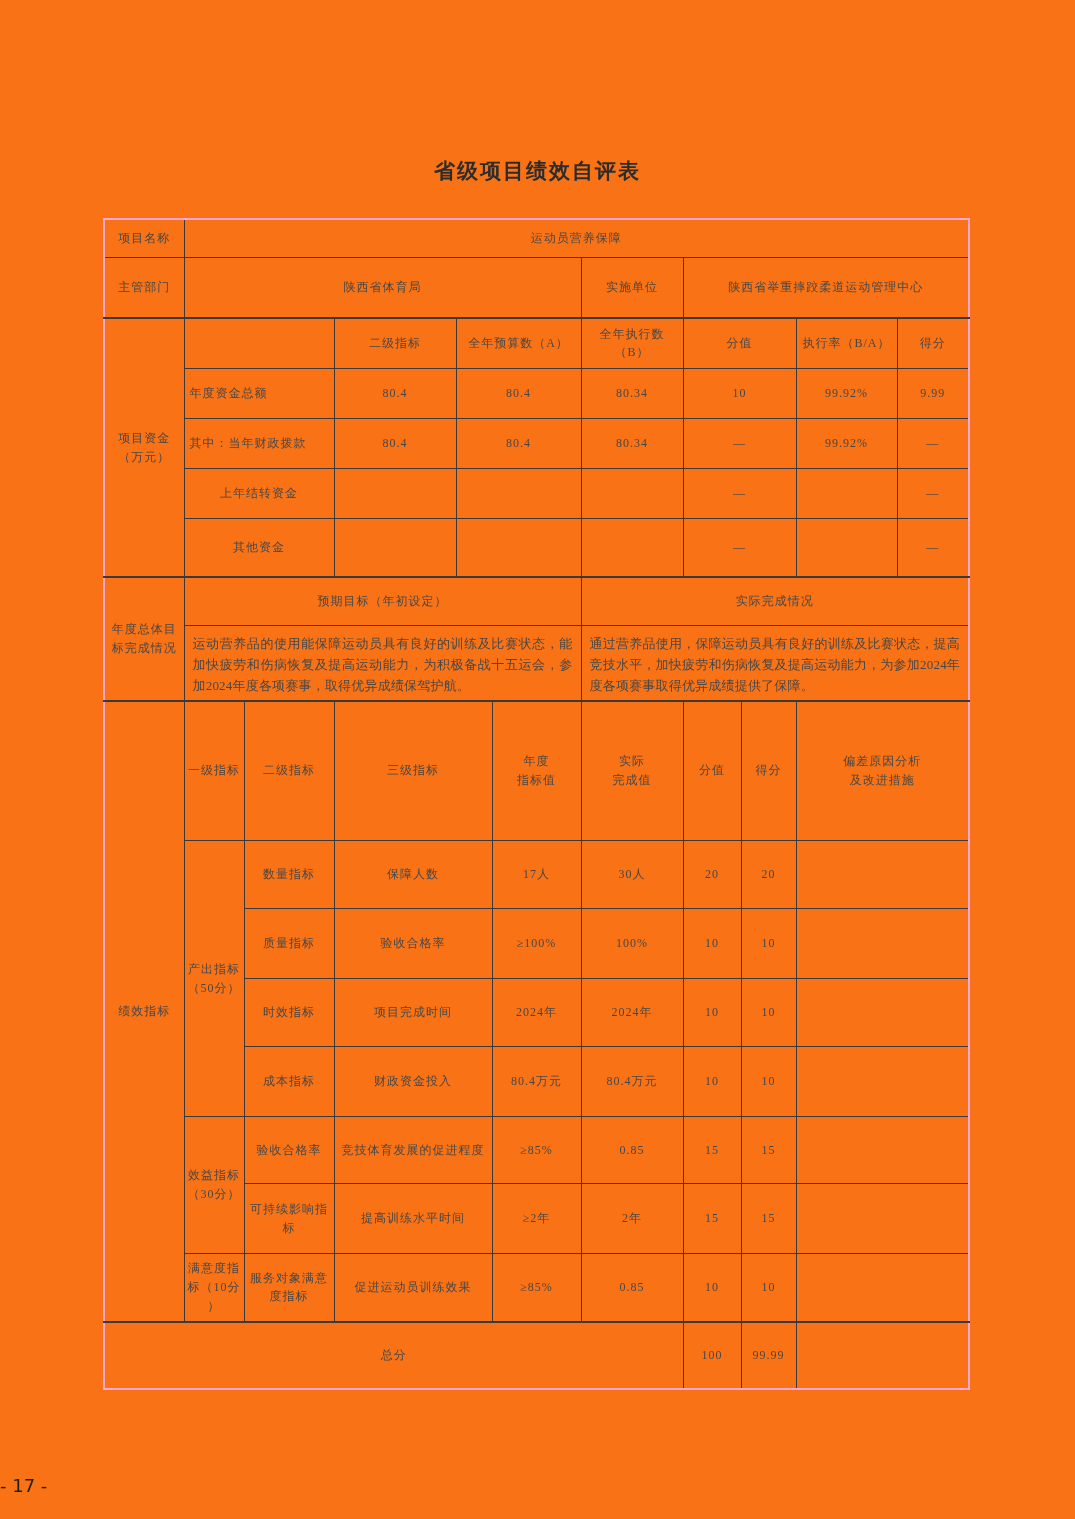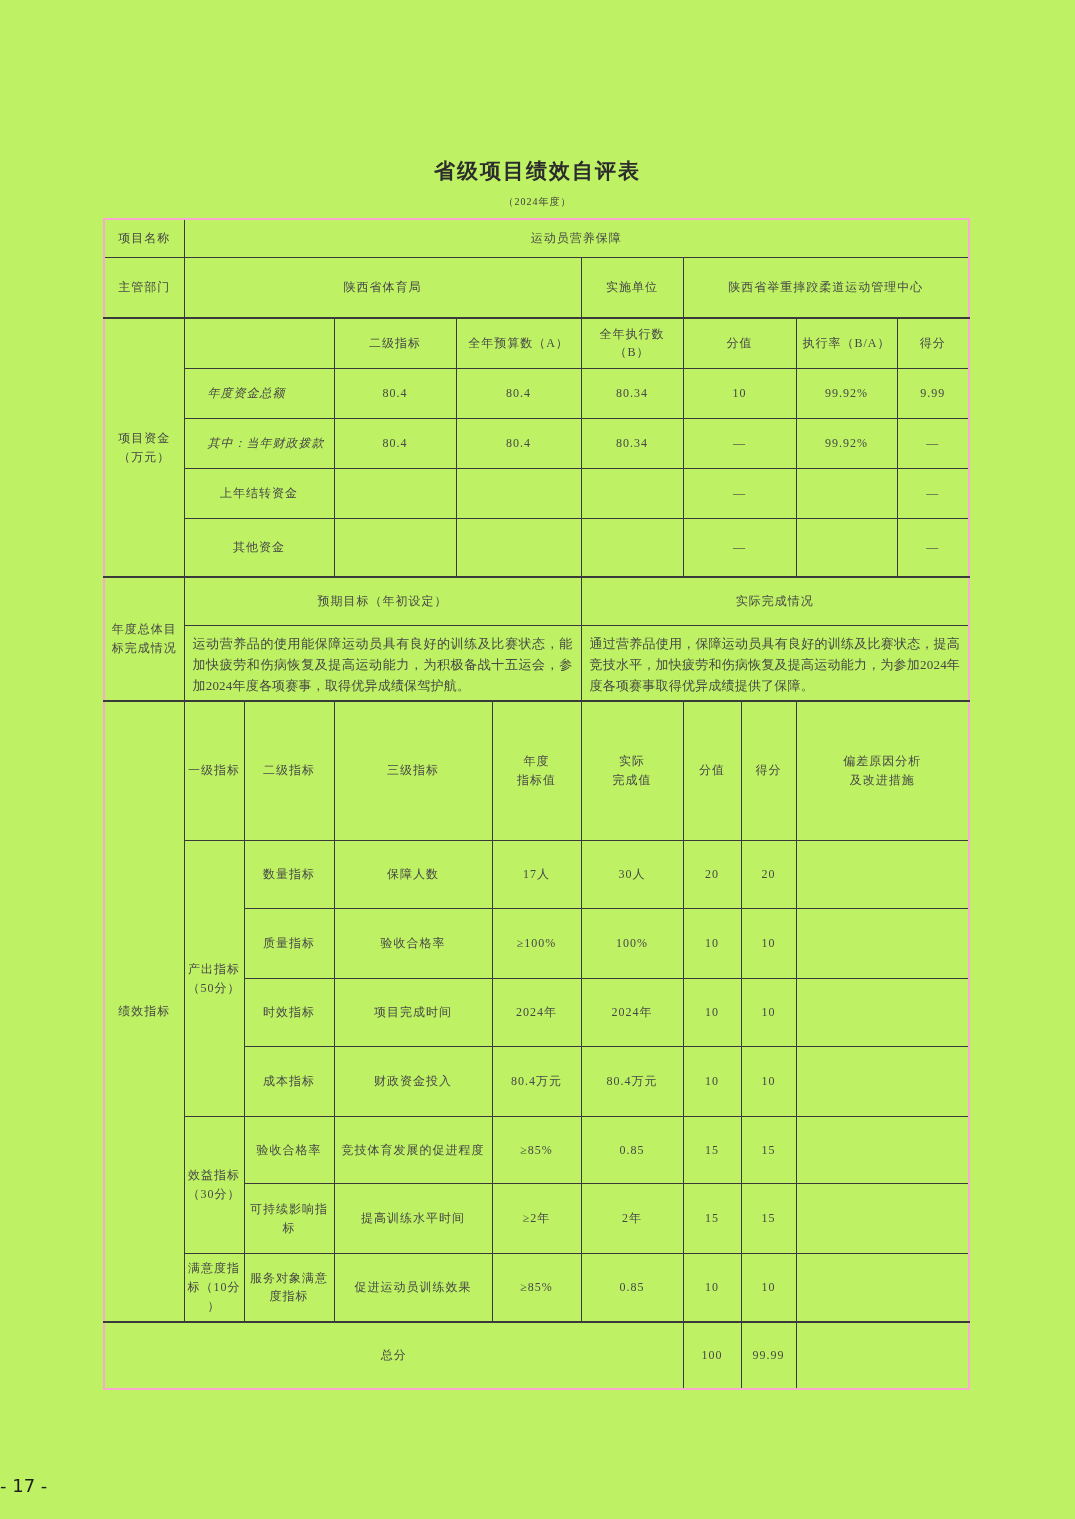--- a/index.html
+++ b/index.html
@@ -1,18 +1,18 @@
 <!DOCTYPE html>
 <html><head>
 <meta charset="utf-8">
 <style>
   * { margin:0; padding:0; box-sizing:border-box; }
   html,body { background:#ffffff; }
   .page {
-    position:relative; width:1075px; height:1519px; background:#bef264;
+    position:relative; width:1075px; height:1519px; background:#f97316;
     font-family:"Liberation Serif","DejaVu Serif",serif; color:#424242;
     overflow:hidden;
   }
   .doc-title {
     position:absolute; top:157px; left:0; width:100%;
     text-align:center; font-size:21px; font-weight:bold; color:#2c2c2c;
     letter-spacing:2px;
   }
   .doc-subtitle {
     position:absolute; top:195px; left:0; width:100%;
@@ -25,39 +25,38 @@
   }
   td {
     border:1px solid #3a3a3a;
     font-size:12px; color:#474747;
     text-align:center; vertical-align:middle;
     padding:2px 3px; line-height:1.55;
     white-space:pre-line; letter-spacing:1px;
     overflow:hidden;
   }
   tr.thick > td { border-top-width:2px; }
-  td.left { text-align:left; padding-left:23px;font-style:italic; }
+  td.left { text-align:left; padding-left:5px; }
   td.para {
     text-align:justify; vertical-align:top;
     padding:7px 8px 4px 8px; font-size:13px; line-height:21px;
     letter-spacing:0.2px; white-space:normal;
   }
   .footer {
     position:absolute; top:1475px; left:0; width:100%;
     text-align:left; font-family:"DejaVu Sans","Liberation Sans",sans-serif;
     font-size:18px; color:#1f1f1f;
   }
 </style>
 </head>
 <body>
 
 <div class="page">
 
   <div class="doc-title">省级项目绩效自评表</div>
-  <div class="doc-subtitle">（2024年度）</div>
 
   <table class="main">
     <colgroup>
       <col style="width:80px">
         <col style="width:60px">
         <col style="width:90px">
       <col style="width:122px">
         <col style="width:36px">
         <col style="width:89px">
       <col style="width:102px">

